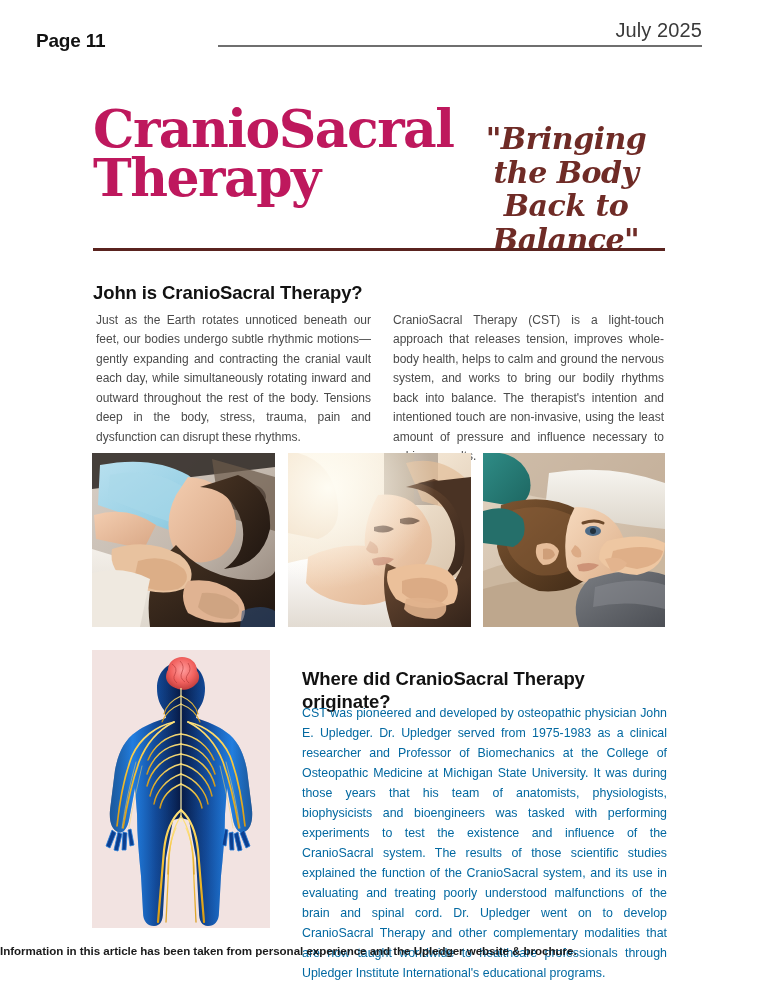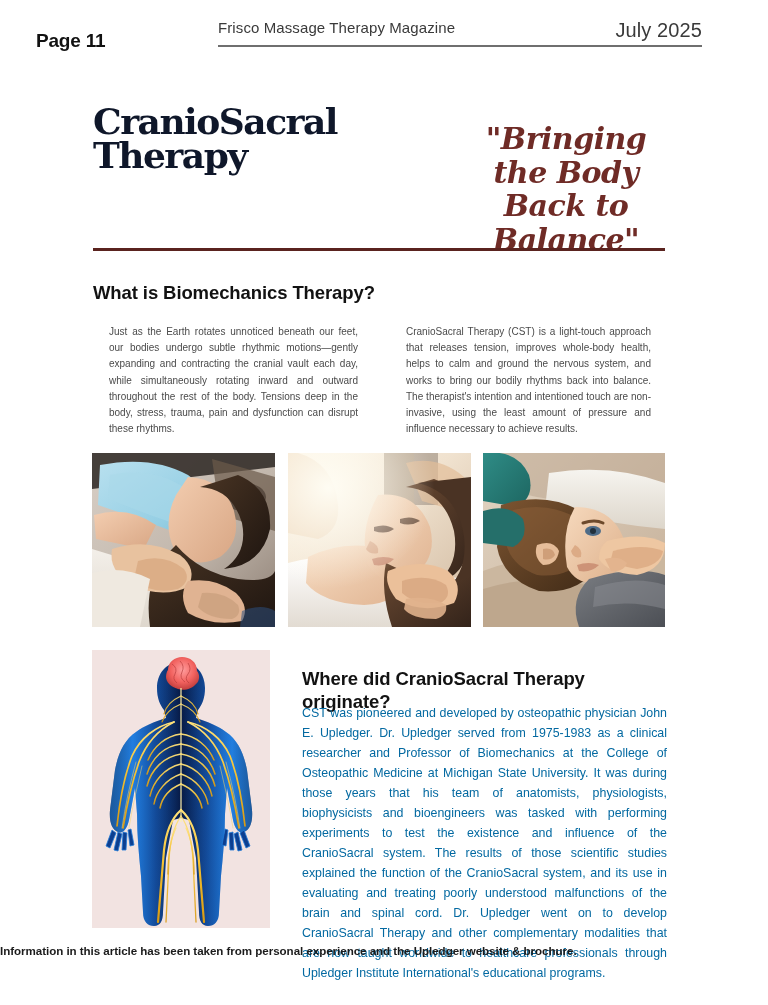--- a/index.html
+++ b/index.html
@@ -77,23 +77,23 @@
     width: 572px;
     height: 140px;
   }
   .main-title {
     position: absolute;
     left: 0;
     top: 0;
     width: 370px;
     font-family: "DejaVu Serif", serif;
     font-weight: 700;
-    font-size: 36px;
+    font-size: 52px;
     line-height: 0.95;
-    color: #0f172a;
+    color: #be185d;
     letter-spacing: -1.5px;
   }
   .sub-title {
     position: absolute;
     left: 373px;
     top: 18px;
     width: 200px;
     font-family: "DejaVu Serif", serif;
     font-weight: 700;
     font-style: italic;
@@ -143,26 +143,26 @@
     top: 308px;
     width: 281px;
   }
   .col-right {
     position: absolute;
     left: 390px;
     top: 308px;
     width: 277px;
   }
   .body-text {
-    font-size: 10px;
+    font-size: 12px;
     line-height: 1.62;
     color: #4a4a4a;
     text-align: justify;
     text-justify: inter-word;
-    margin: 16px;
+    margin: 3px;
     hyphens: none;
   }
 
   .origin-text {
     position: absolute;
     left: 302px;
     top: 704px;
     width: 365px;
     font-size: 12.4px;
     line-height: 1.61;
@@ -214,34 +214,33 @@
     color: #1b1b1b;
     letter-spacing: -0.05px;
   }
 </style>
 </head>
 <body>
 
 <div class="page-header">
   <div class="page-number">Page 11</div>
   <div class="masthead">
-    <span class="masthead-title">Frisco Massage Therapy Magazine</span>
     <span class="masthead-date">July 2025</span>
   </div>
   <div class="masthead-rule"></div>
 </div>
 
 <div class="title-block">
   <div class="main-title">CranioSacral Therapy</div>
   <div class="sub-title">"Bringing the Body Back to Balance"</div>
 </div>
 
 <div class="section-rule"></div>
 
-<h2 class="heading-1">What is Biomechanics Therapy?</h2>
+<h2 class="heading-1">John is CranioSacral Therapy?</h2>
 
 <div class="col-left">
   <p class="body-text">Just as the Earth rotates unnoticed beneath our feet, our bodies undergo subtle rhythmic motions—gently expanding and contracting the cranial vault each day, while simultaneously rotating inward and outward throughout the rest of the body.  Tensions deep in the body, stress, trauma, pain and dysfunction can disrupt these rhythms.</p>
 </div>
 
 <div class="col-right">
   <p class="body-text">CranioSacral Therapy (CST) is a light-touch approach that releases tension, improves whole-body health, helps to calm and ground the nervous system, and works to bring our bodily rhythms back into balance. The therapist's intention and intentioned touch are non-invasive, using the least amount of pressure and influence necessary to achieve results.</p>
 </div>
 
 <div class="photo-row">

